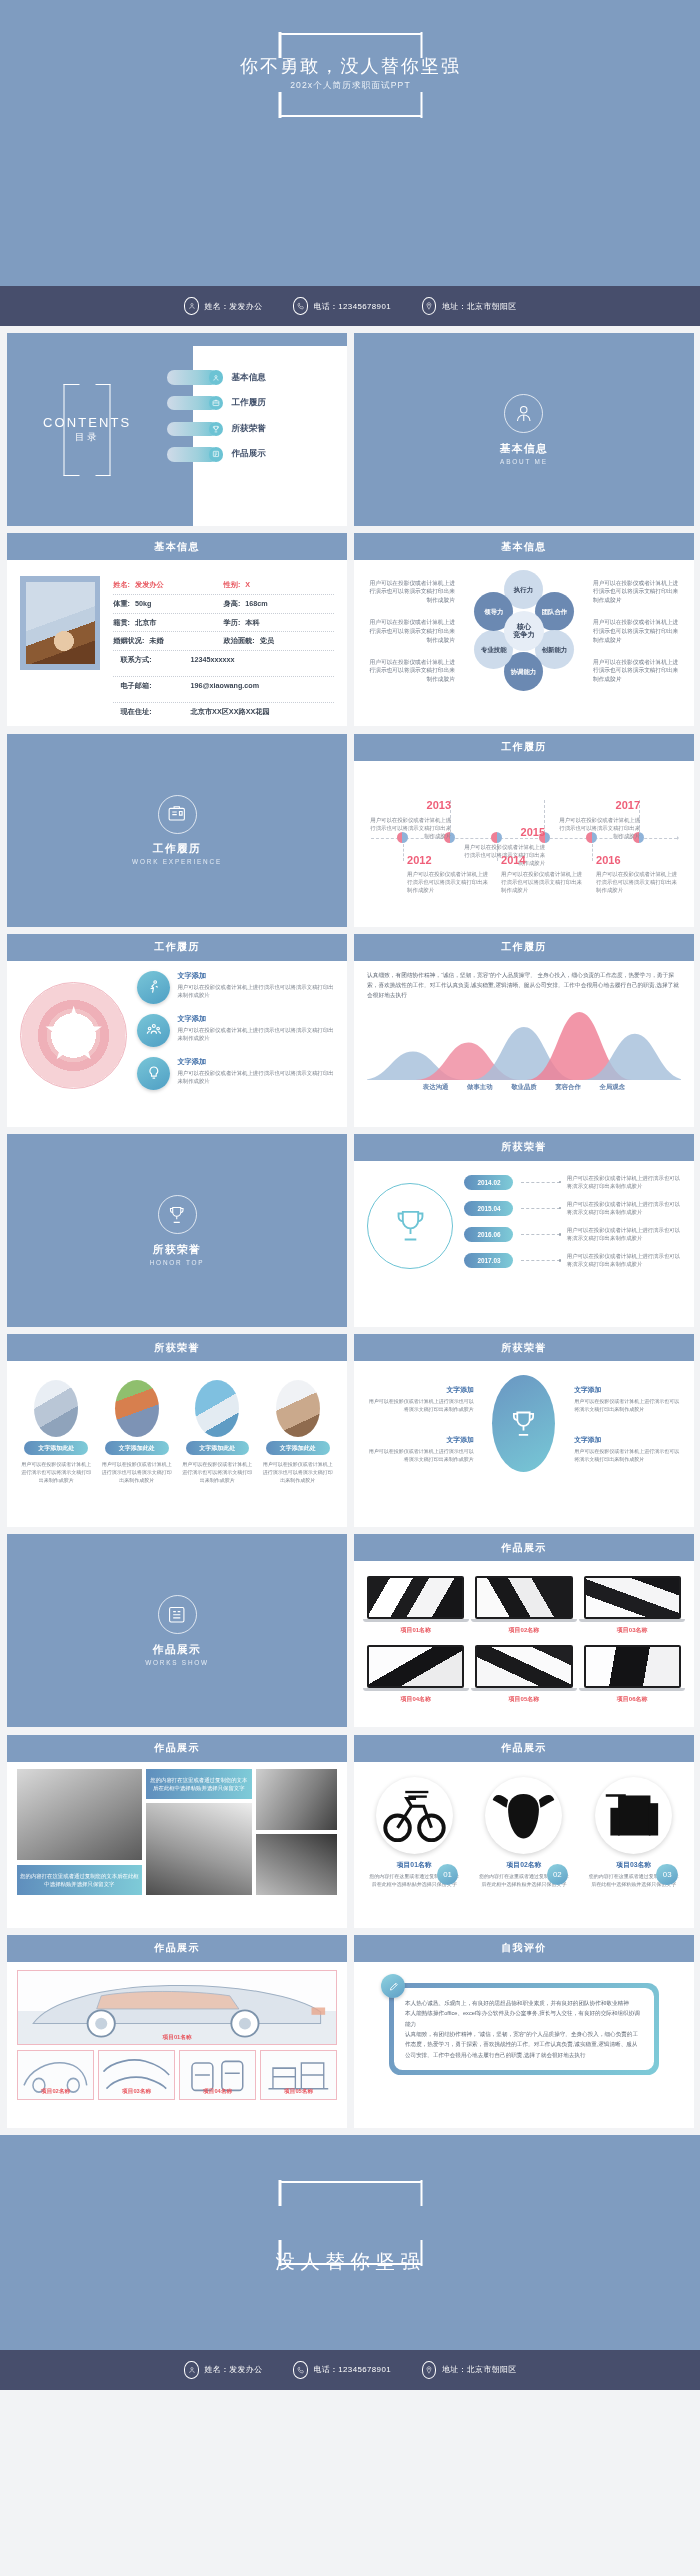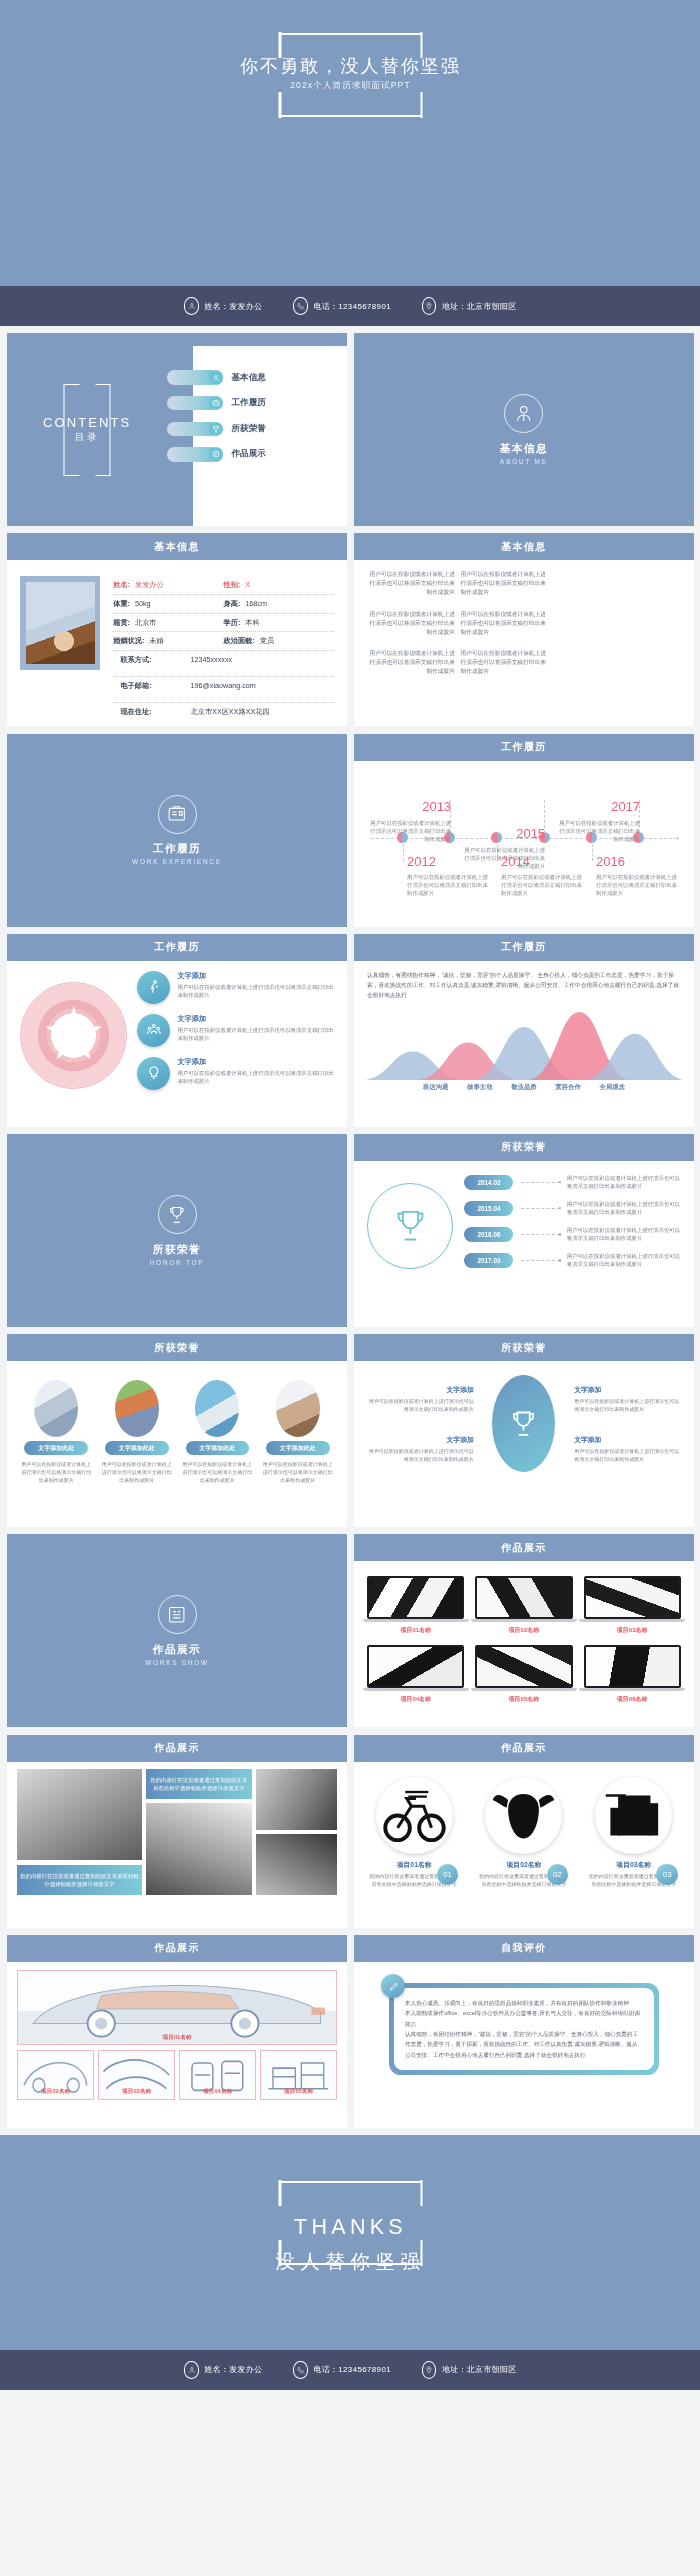--- a/index.html
+++ b/index.html
@@ -103,21 +103,21 @@
   .sec-en{color:#e4ecf5;font-size:6.4px;letter-spacing:1.8px;margin-top:2.1px;}
 
   
   .s-head {
     height:27px; background:#7f9cc0; color:#fff; display:flex; align-items:center;
     justify-content:center; font-size:10px; font-weight:bold; letter-spacing:1.4px;
   }
   .s-body { padding:10px 13px; height:calc(100% - 27px); position:relative; }
 
   
-  .bi-wrap { display:flex; gap:13px; padding-top:5.7px; }
+  .bi-wrap { display:flex; gap:13px; padding-top:5.7px;font-weight:bold; }
   .bi-photo {
     width:80px;height:94px;background:#9fb6d3;padding:5.7px;flex:none;
   }
   .bi-photo .ph {
     width:100%;height:100%;
     background:
       radial-gradient(circle at 55% 72%, #e8c9a6 0 14%, transparent 14.5%),
       linear-gradient(160deg,#cfdbe8 0 46%, #bfcfe0 46% 60%, #8b5a33 60% 78%, #6b3f22 78% 100%),
       linear-gradient(#e98a2b,#e98a2b);
       background-size: 100% 100%, 100% 100%, 100% 100%;
@@ -149,21 +149,21 @@
   .cc-col { font-size:5.7px; color:#6d7684; line-height:1.55; }
 
   
   .tl { position:relative; margin-top:24px; height:86px; }
   .tl-axis { position:absolute; left:4.3px; right:4.3px; top:43px; border-top:0.7px dashed #c6cbd4; }
   .tl-axis:after{content:"";position:absolute;right:-4.3px;top:-2.9px;border:2.9px solid transparent;border-left-color:#c6cbd4;}
   .tl-node { position:absolute; top:37px; width:11.4px;height:11.4px;border-radius:50%;
      background:linear-gradient(90deg,#ef7f95 0 50%, #8fb3d9 50% 100%); }
   .tl-stem { position:absolute; width:0.7px; border-left:0.7px dashed #c6cbd4; }
   .tl-blk { position:absolute; width:84px; font-size:5.4px; color:#80868f; line-height:1.5; }
-  .tl-yr { font-size:13px; font-weight:normal; color:#ef5f79; margin-bottom:2.1px; }
+  .tl-yr { font-size:11px; font-weight:bold; color:#ef5f79; margin-bottom:2.1px; }
 
   
   .mt-note { font-size:5.7px; color:#5d6673; line-height:1.75; }
   .mt-legend { display:flex; justify-content:center; gap:18.6px; margin-top:2.9px; }
   .mt-legend span { font-size:6.4px; color:#5f7faa; font-weight:bold; }
 
   
   .hands {
     width:107px;height:107px;border-radius:50%;border:0.7px solid #f0b9c2;
     background:radial-gradient(circle at 50% 50%, #fff 0 30%, #f2c2c6 30% 36%, #efb0b8 36% 48%, #f6d2d6 48% 70%, #fbe7e9 70% 100%);
@@ -482,20 +482,31 @@
     </div>
 
     <div class="slide half">
       <div class="s-head">基本信息</div>
       <div class="s-body">
         <div style="display:flex;align-items:center;gap:5.7px;">
           <div style="width:28%;text-align:right;">
             <p class="cc-col">用户可以在投影仪或者计算机上进行演示也可以将演示文稿打印出来制作成胶片</p>
             <p class="cc-col" style="margin-top:13px">用户可以在投影仪或者计算机上进行演示也可以将演示文稿打印出来制作成胶片</p>
             <p class="cc-col" style="margin-top:13px">用户可以在投影仪或者计算机上进行演示也可以将演示文稿打印出来制作成胶片</p>
+          </div>
+          <div class="flower">
+            <div class="petal p-light" style="left:41px;top:0px;">执行力</div>
+            <div class="petal p-fill" style="left:72px;top:21.5px;">团队合作</div>
+            <div class="petal p-light" style="left:72px;top:60px;">创新能力</div>
+            <div class="petal p-fill" style="left:41px;top:82px;">协调能力</div>
+            <div class="petal p-light" style="left:11.4px;top:60px;">专业技能</div>
+            <div class="petal p-fill" style="left:11.4px;top:21.5px;">领导力</div>
+            <div class="p-core">
+              <span><span>核心</span><br><span>竞争力</span></span>
+            </div>
           </div>
           <div style="width:28%;">
             <p class="cc-col">用户可以在投影仪或者计算机上进行演示也可以将演示文稿打印出来制作成胶片</p>
             <p class="cc-col" style="margin-top:13px">用户可以在投影仪或者计算机上进行演示也可以将演示文稿打印出来制作成胶片</p>
             <p class="cc-col" style="margin-top:13px">用户可以在投影仪或者计算机上进行演示也可以将演示文稿打印出来制作成胶片</p>
           </div>
         </div>
       </div>
     </div>
   </div>
@@ -951,21 +962,20 @@
         </div>
       </div>
     </div>
   </div>
 
   <div class="thanks">
     <div class="th-frame">
         <span class="bl"></span>
         <span class="br"></span>
       </div>
-    <div class="th-en">THANKS</div>
     <div class="th-cn">没人替你坚强</div>
   </div>
 
   <div class="contactbar">
     <div class="contact">
       <span class="c-ic">
           <svg viewBox="0 0 24 24" fill="none" stroke="#fff" stroke-width="1.6">
             <circle cx="12" cy="8" r="3.4"></circle>
             <path d="M5 21c0-4 3.2-6.5 7-6.5S19 17 19 21"></path>
           </svg>

